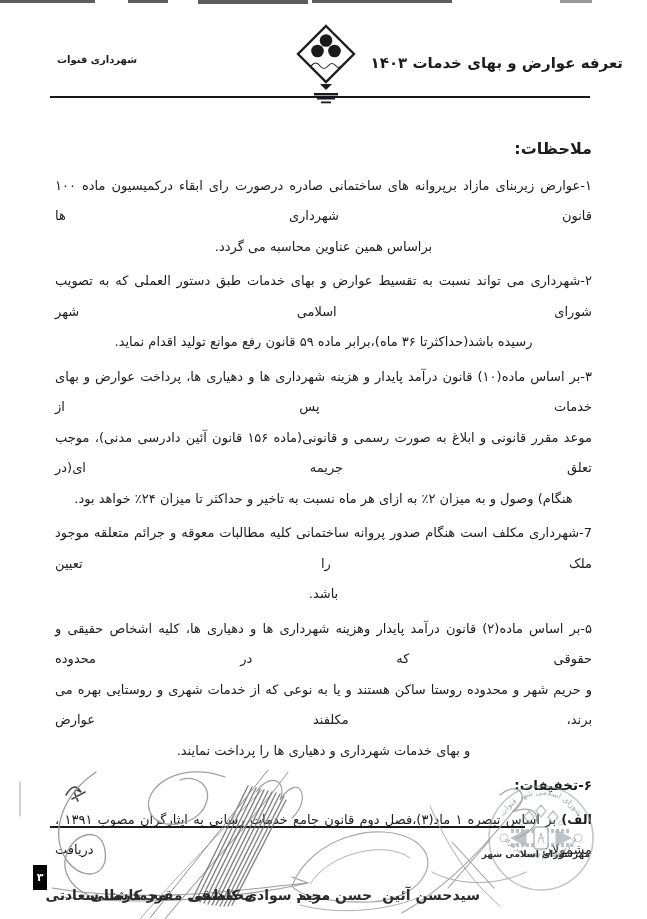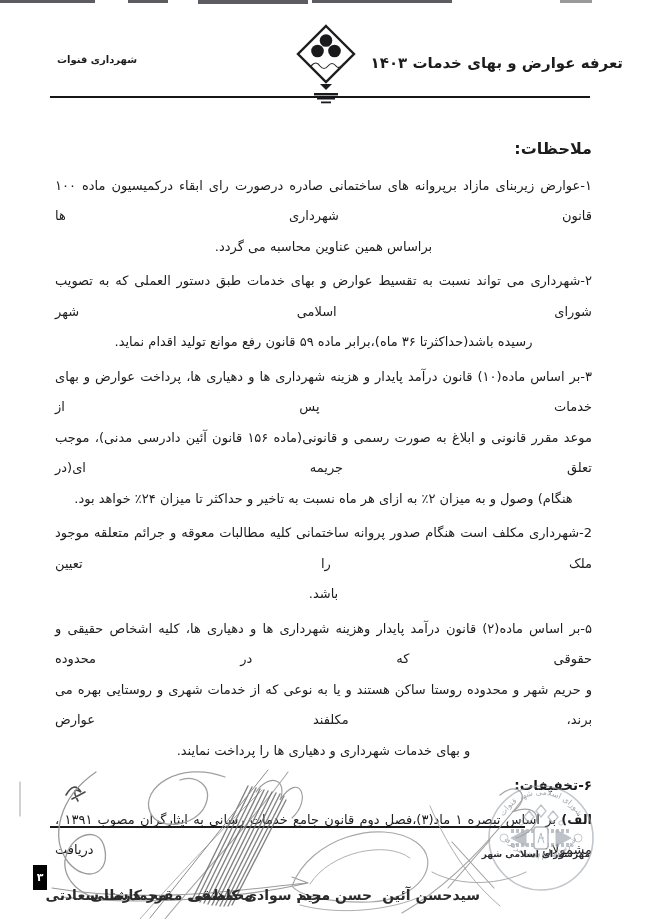--- a/index.html
+++ b/index.html
@@ -81,21 +81,21 @@
       <div class="cl">رسیده باشد(حداکثرتا ۳۶ ماه)،برابر ماده ۵۹ قانون رفع موانع تولید اقدام نماید.</div>
     </div>
 
     <div class="para">
       <div class="jl">۳-بر اساس ماده(۱۰) قانون درآمد پایدار و هزینه شهرداری ها و دهیاری ها، پرداخت عوارض و بهای خدمات پس از</div>
       <div class="jl">موعد مقرر قانونی و ابلاغ به صورت رسمی و قانونی(ماده ۱۵۶ قانون آئین دادرسی مدنی)، موجب تعلق جریمه ای(در</div>
       <div class="cl">هنگام) وصول و به میزان ۲٪ به ازای هر ماه نسبت به تاخیر و حداکثر تا میزان ۲۴٪ خواهد بود.</div>
     </div>
 
     <div class="para">
-      <div class="jl">2-شهرداری مکلف است هنگام صدور پروانه ساختمانی کلیه مطالبات معوقه و جرائم متعلقه موجود ملک را تعیین</div>
+      <div class="jl">7-شهرداری مکلف است هنگام صدور پروانه ساختمانی کلیه مطالبات معوقه و جرائم متعلقه موجود ملک را تعیین</div>
       <div class="cl">باشد.</div>
     </div>
 
     <div class="para">
       <div class="jl">۵-بر اساس ماده(۲) قانون درآمد پایدار وهزینه شهرداری ها و دهیاری ها، کلیه اشخاص حقیقی و حقوقی که در محدوده</div>
       <div class="jl">و حریم شهر و محدوده روستا ساکن هستند و یا به نوعی که از خدمات شهری و روستایی بهره می برند، مکلفند عوارض</div>
       <div class="cl">و بهای خدمات شهرداری و دهیاری ها را پرداخت نمایند.</div>
     </div>
 
     <div class="h2">۶-تخفیفات:</div>

